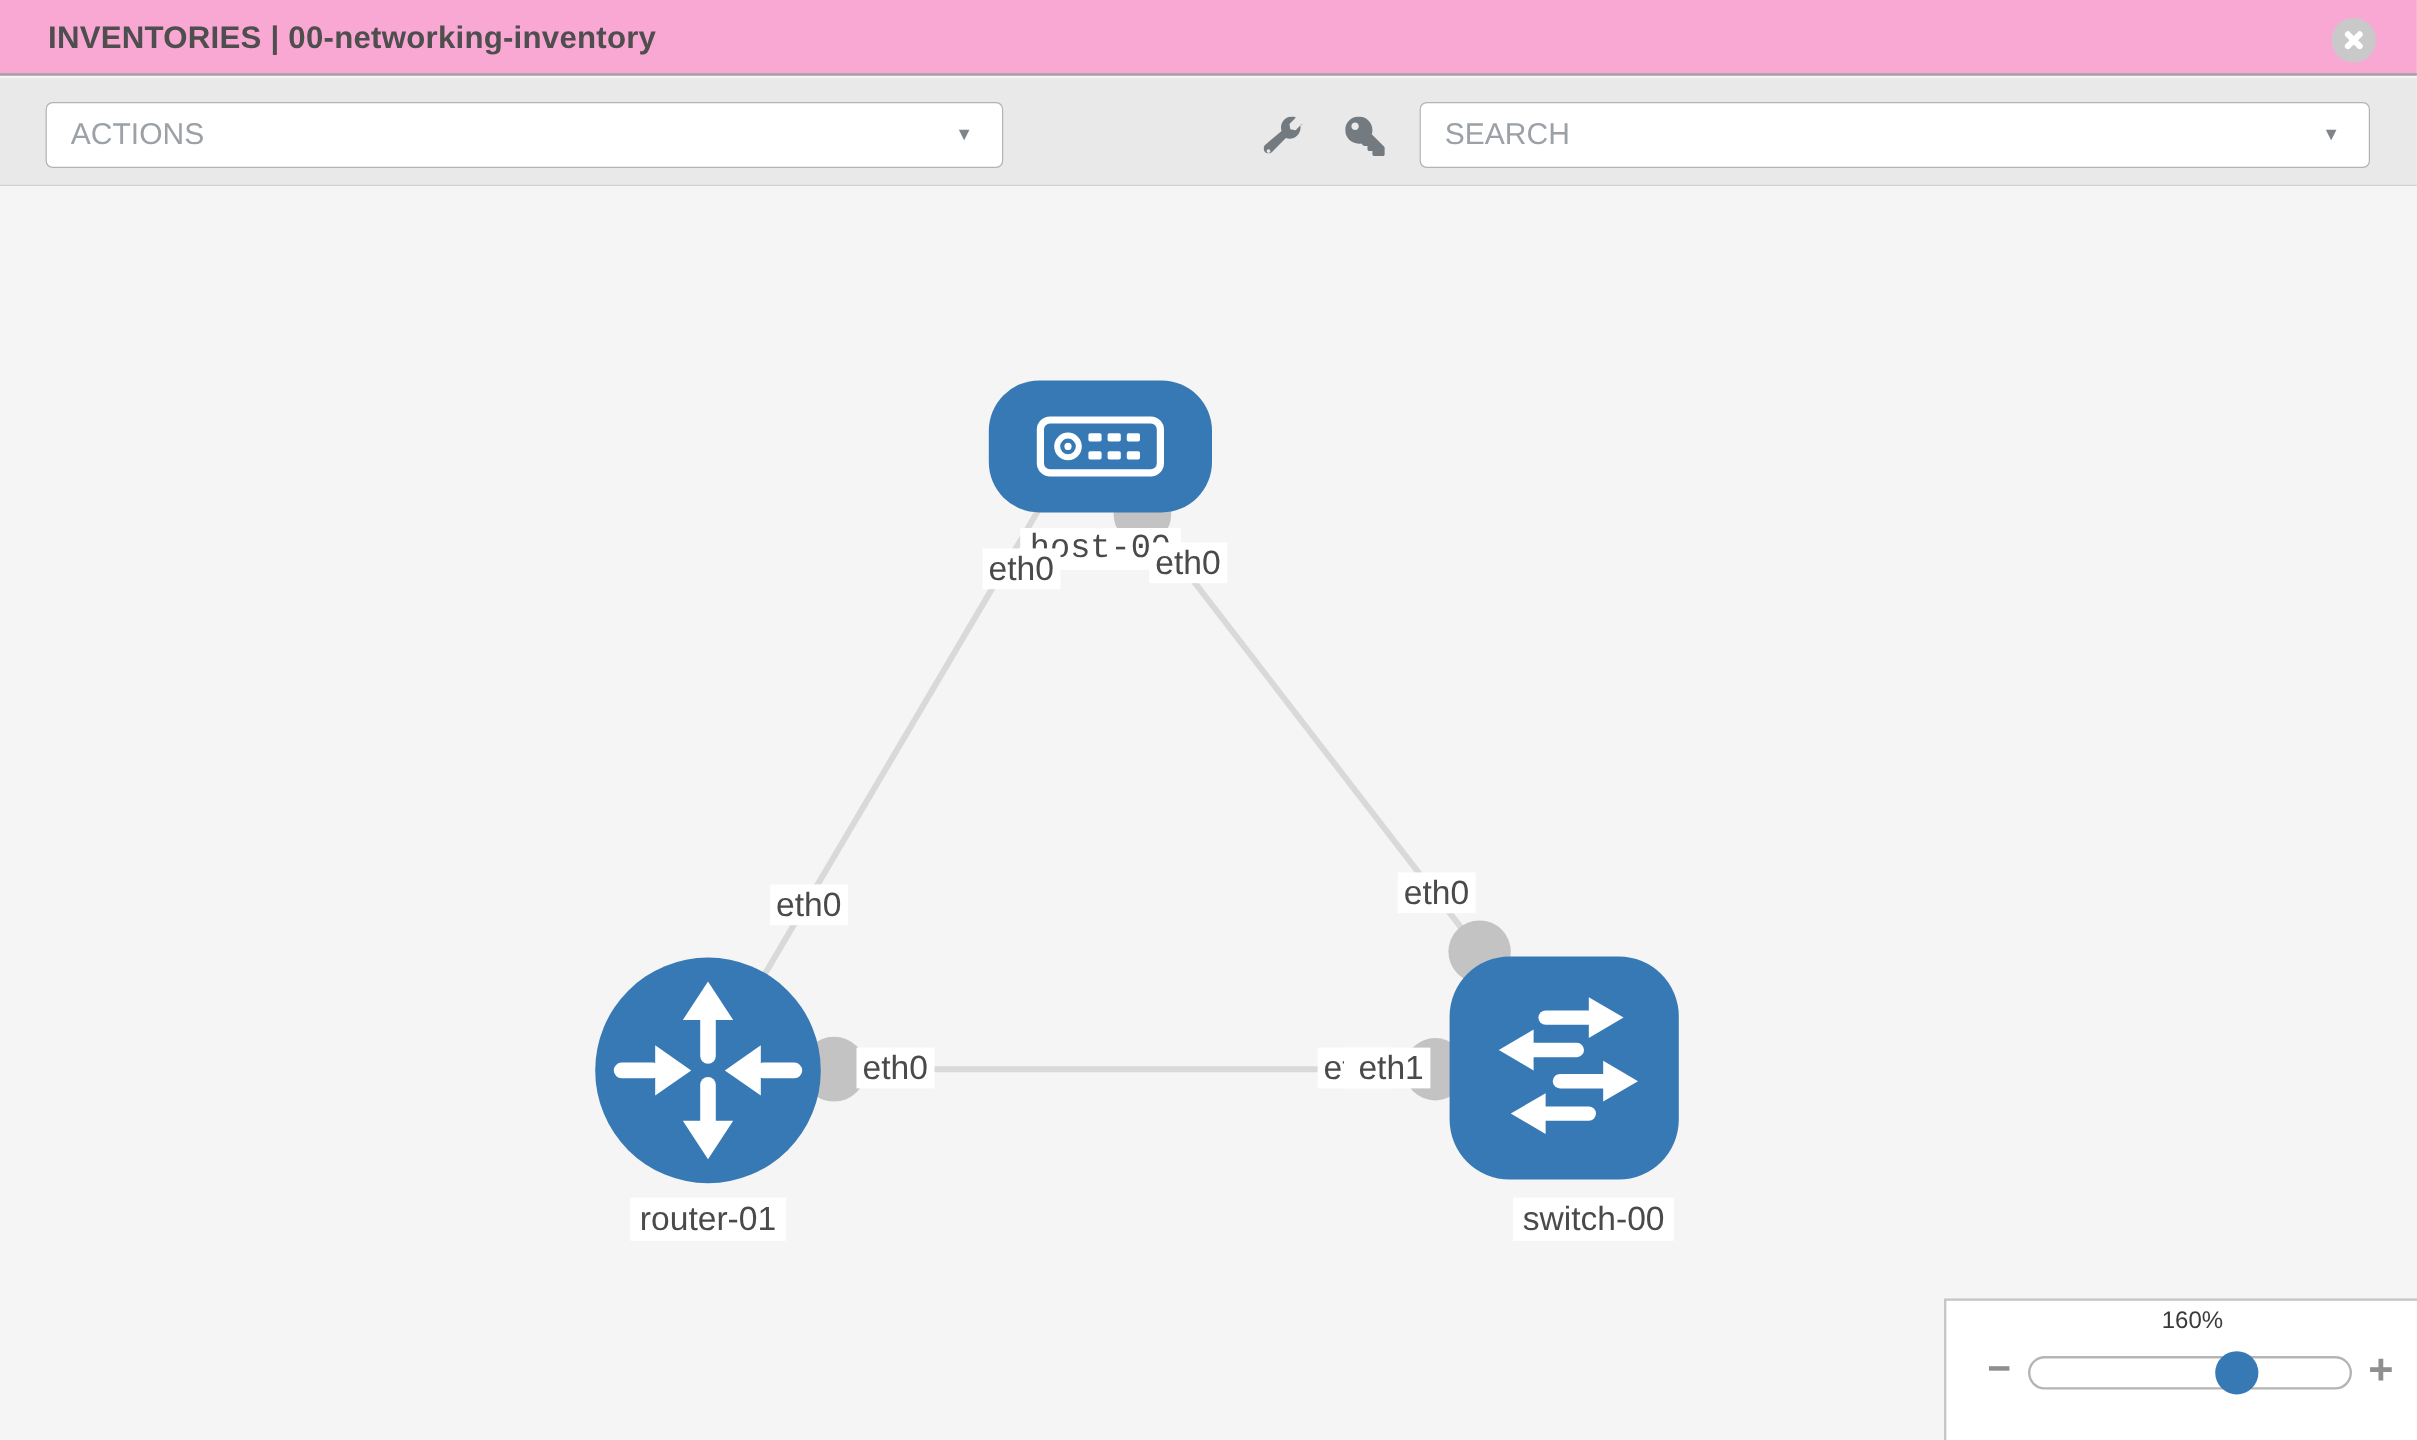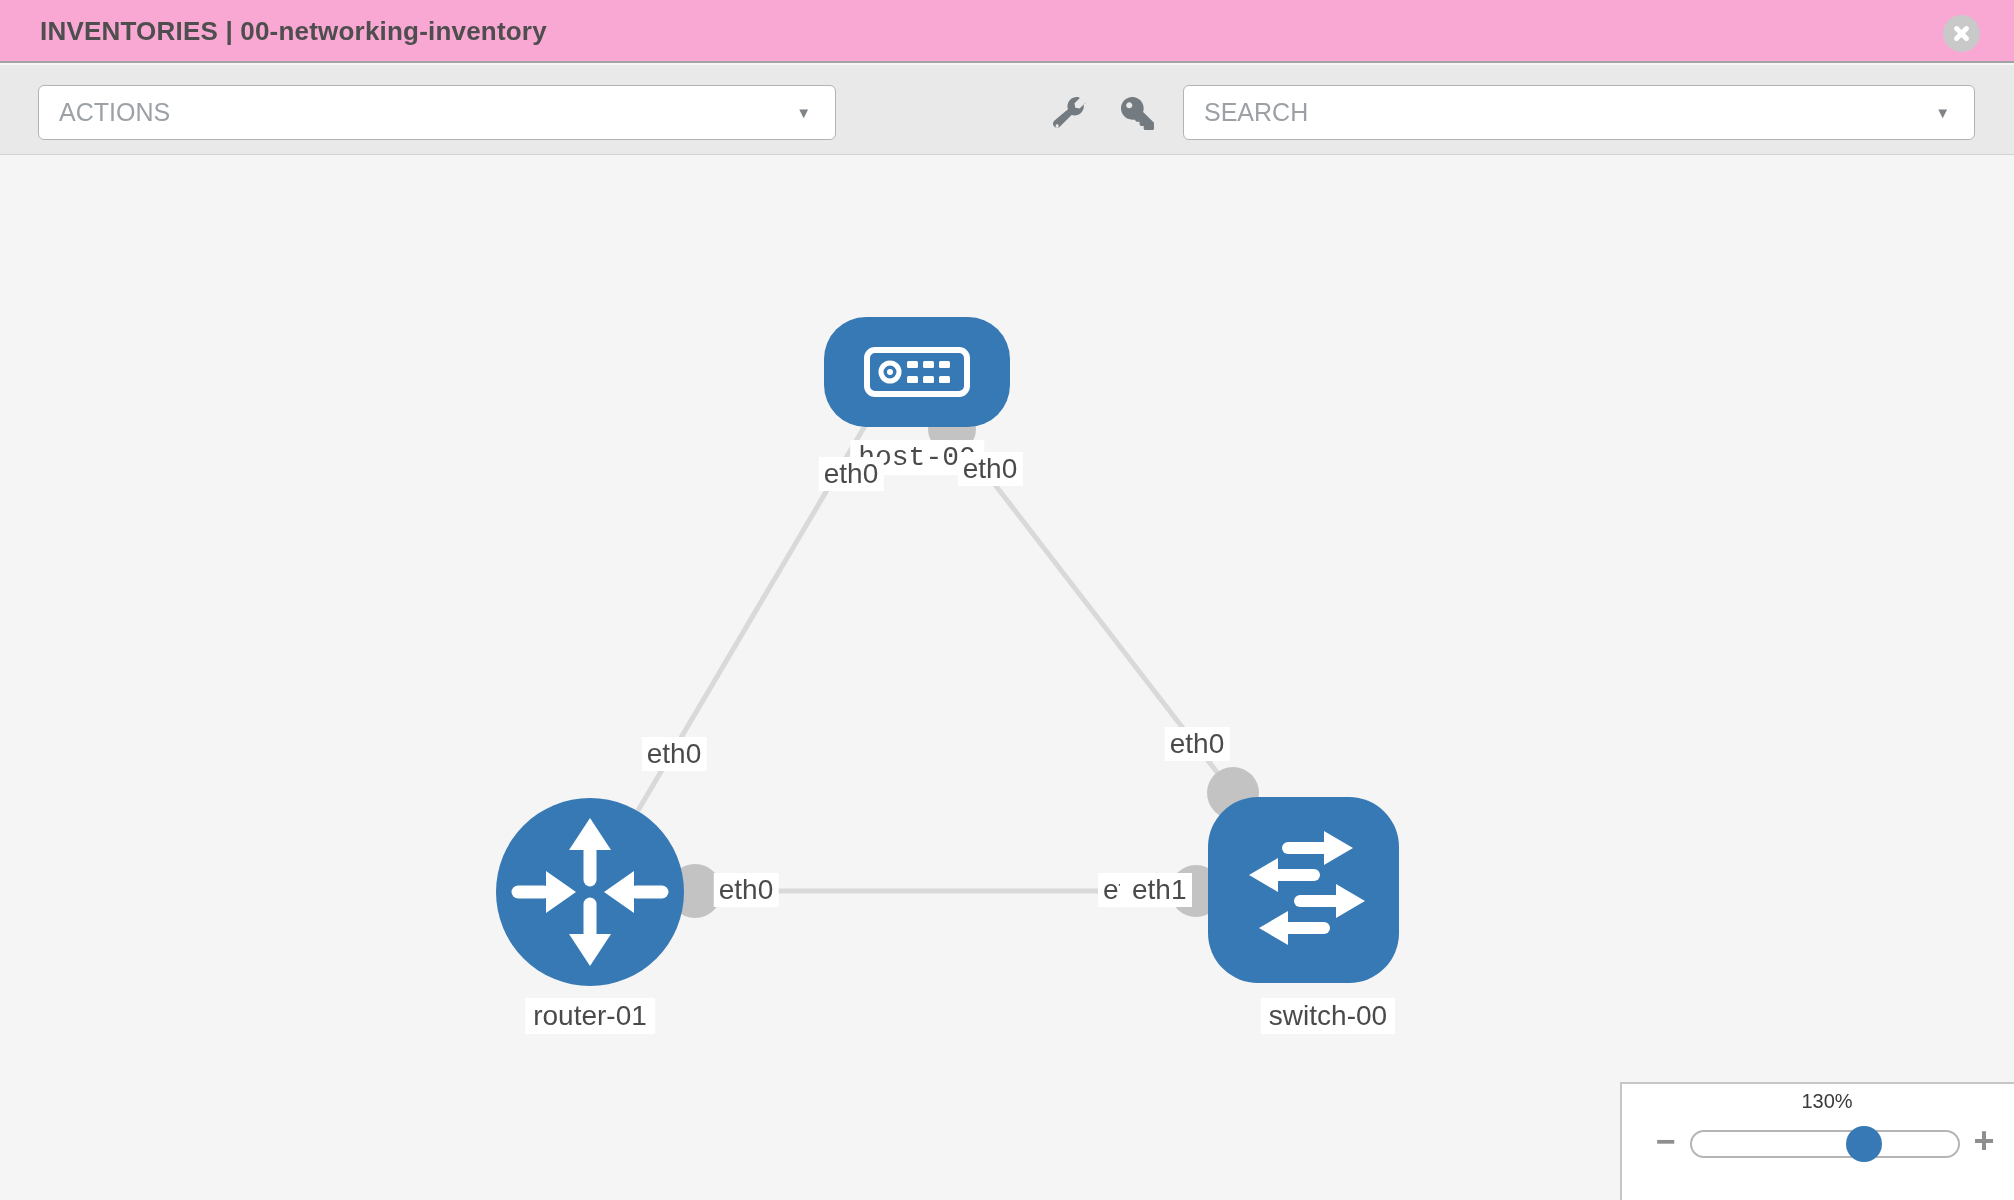--- a/index.html
+++ b/index.html
@@ -161,18 +161,18 @@
   <div class="eth-label eth-center" style="left:990px; top:296px;">eth0</div>
   <div class="eth-label eth-center" style="left:674px; top:581px;">eth0</div>
   <div class="eth-label eth-center" style="left:1197px; top:571px;">eth0</div>
   <div class="eth-label eth-center" style="left:746px; top:717px;">eth0</div>
 
   <div class="eth-label" style="left:1098px; top:717px;">eth0</div>
   <div class="eth-label" style="left:1120px; top:717px;padding-left:12px;">eth1</div>
 </div>
 
 <div class="zoom-panel">
-  <div class="zoom-level">130%</div>
+  <div class="zoom-level">160%</div>
   <div class="zoom-minus">−</div>
   <div class="zoom-track"></div>
   <div class="zoom-thumb"></div>
   <div class="zoom-plus">+</div>
 </div>
 
 </body></html>

